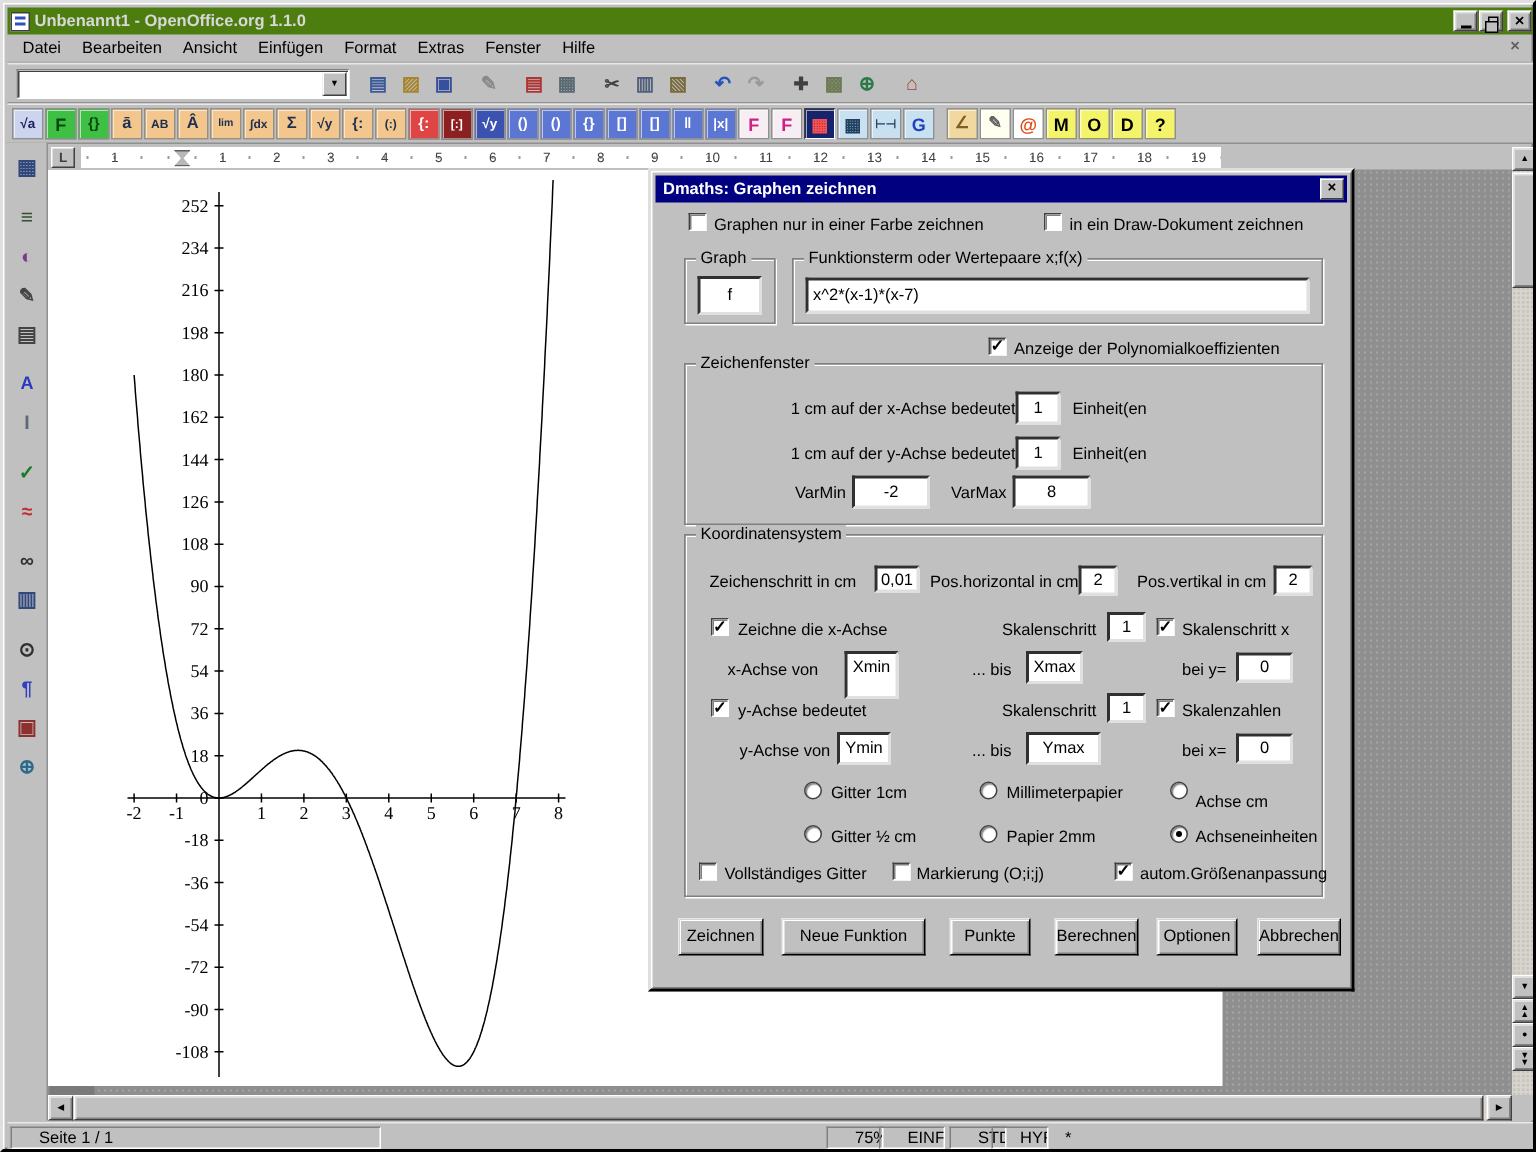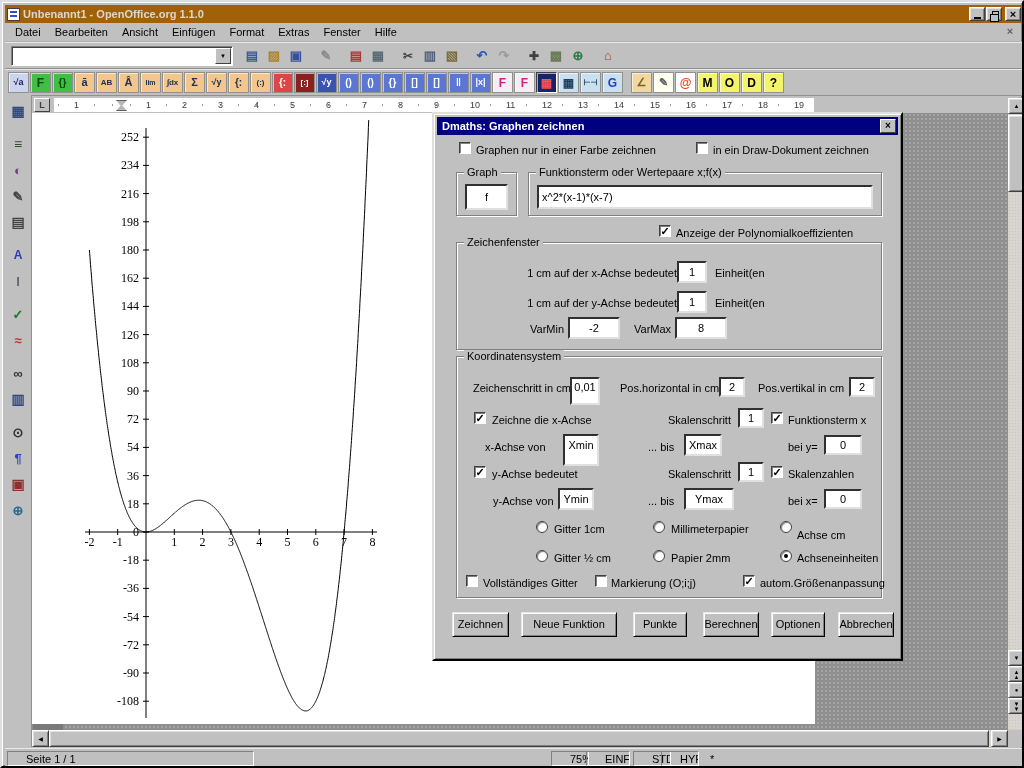--- a/index.html
+++ b/index.html
@@ -3,21 +3,21 @@
 <meta charset="utf-8">
 <style>
   *{box-sizing:border-box;margin:0;padding:0}
   html,body{background:#555}
   #win{position:relative;width:1024px;height:768px;background:#c0c0c0;
        border:2px solid;border-color:#dfdfdf #000 #000 #dfdfdf;
        box-shadow:inset 1px 1px 0 #fff,inset -1px -1px 0 #808080;
        font:11px "Liberation Sans",sans-serif;color:#000;overflow:hidden}
   .abs{position:absolute}
   
-  #titlebar{left:3px;top:3px;width:1018px;height:18px;background:#a16207;display:flex;align-items:center;padding:0 2px}
+  #titlebar{left:3px;top:3px;width:1018px;height:18px;background:#4d7c0f;display:flex;align-items:center;padding:0 2px}
   #titlebar .ttl{color:#d8d8d8;font-weight:bold;margin-left:3px;flex:1;white-space:nowrap}
   .appicon{width:13px;height:13px;background:#fff;border:1px solid #404040;position:relative}
   .appicon::after{content:"";position:absolute;left:2px;top:2px;right:2px;height:2px;background:#3050c0;box-shadow:0 4px 0 #3050c0}
   .winbtn{width:16px;height:14px;margin-left:1px;background:#c0c0c0;border:1px solid;border-color:#fff #404040 #404040 #fff;
           box-shadow:inset 1px 1px 0 #dfdfdf,inset -1px -1px 0 #808080;display:flex;align-items:center;justify-content:center;
           font-size:9px;font-weight:bold;line-height:1}
   .minglyph{width:7px;height:2px;background:#000;margin-top:7px}
   .restglyph{width:7px;height:6px;border:1px solid #000;position:relative;margin-left:2px}
   .restglyph::before{content:"";position:absolute;left:-3px;top:2px;width:7px;height:6px;border:1px solid #000;background:#c0c0c0}
   #menubar{left:3px;top:21px;width:1018px;height:19px;display:flex;align-items:center;padding-left:3px;border-bottom:1px solid #b0b0b0}
@@ -496,32 +496,32 @@
       <div class="lbl" style="left:73px;top:80px">VarMin</div>
       <div class="tin" style="left:111px;top:74px;width:52px;height:22px;line-height:18px">-2</div>
       <div class="lbl" style="left:177px;top:80px">VarMax</div>
       <div class="tin" style="left:218px;top:74px;width:52px;height:22px;line-height:18px">8</div>
     </div>
 
     <div class="grp" style="left:22px;top:242px;width:426px;height:242px">
       <div class="legend">Koordinatensystem</div>
 
       <div class="lbl" style="left:16px;top:25px">Zeichenschritt in cm</div>
-      <div class="tin" style="left:113px;top:20px;width:30px;height:28px">0,01</div>
+      <div class="tin" style="left:126px;top:20px;width:30px;height:18px">0,01</div>
       <div class="lbl" style="left:163px;top:25px">Pos.horizontal in cm</div>
       <div class="tin" style="left:262px;top:20px;width:26px;height:20px">2</div>
       <div class="lbl" style="left:301px;top:25px">Pos.vertikal in cm</div>
       <div class="tin" style="left:392px;top:20px;width:26px;height:20px">2</div>
 
       <div class="cb" style="left:17px;top:55px">✓</div>
       <div class="lbl" style="left:35px;top:57px">Zeichne die x-Achse</div>
       <div class="lbl" style="left:211px;top:57px">Skalenschritt</div>
       <div class="tin" style="left:281px;top:51px;width:26px;height:20px">1</div>
       <div class="cb" style="left:314px;top:55px">✓</div>
-      <div class="lbl" style="left:331px;top:57px">Funktionsterm x</div>
+      <div class="lbl" style="left:331px;top:57px">Skalenschritt x</div>
 
       <div class="lbl" style="left:28px;top:84px">x-Achse von</div>
       <div class="tin" style="left:106px;top:77px;width:36px;height:32px;line-height:18px">Xmin</div>
       <div class="lbl" style="left:191px;top:84px">... bis</div>
       <div class="tin" style="left:227px;top:77px;width:38px;height:22px;line-height:18px">Xmax</div>
       <div class="lbl" style="left:331px;top:84px">bei y=</div>
       <div class="tin" style="left:367px;top:78px;width:38px;height:20px">0</div>
 
       <div class="cb" style="left:17px;top:109px">✓</div>
       <div class="lbl" style="left:35px;top:111px">y-Achse bedeutet</div>

